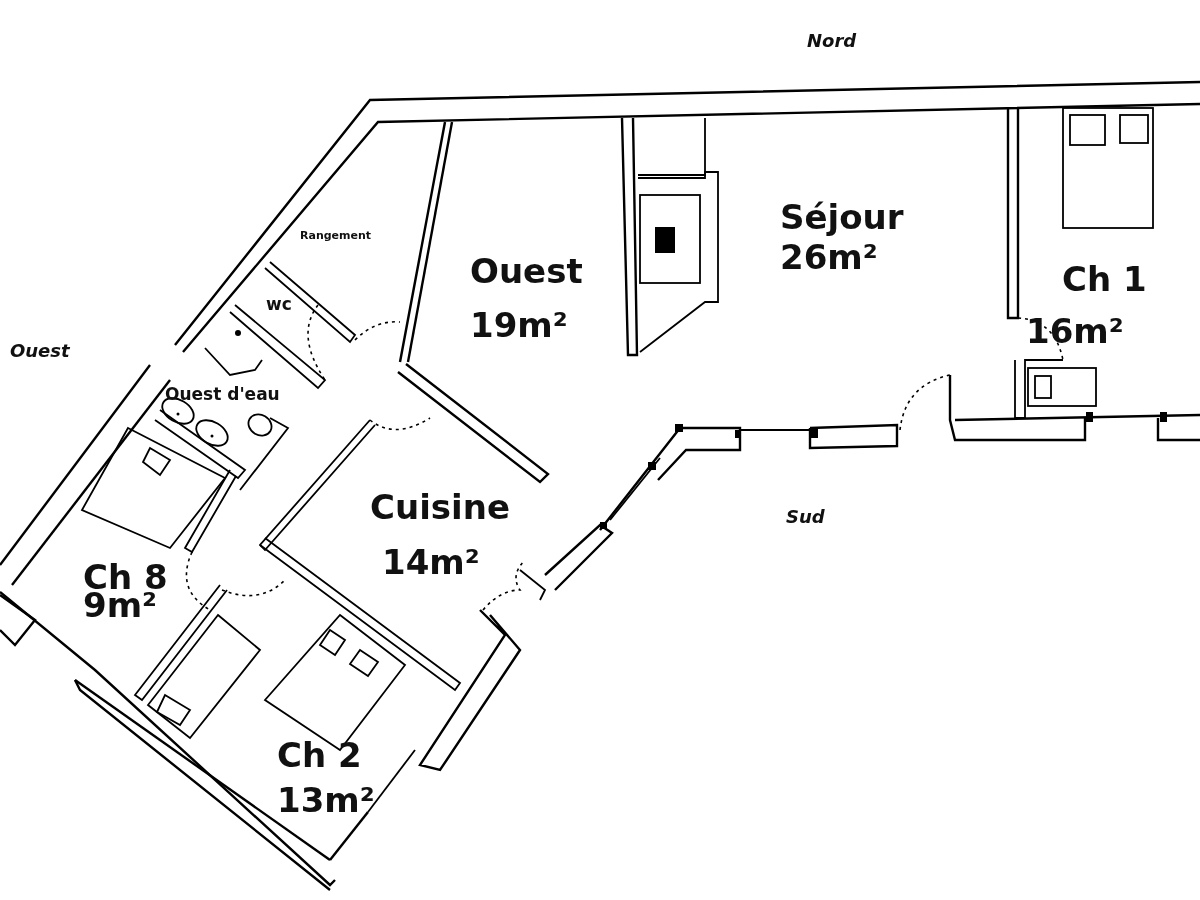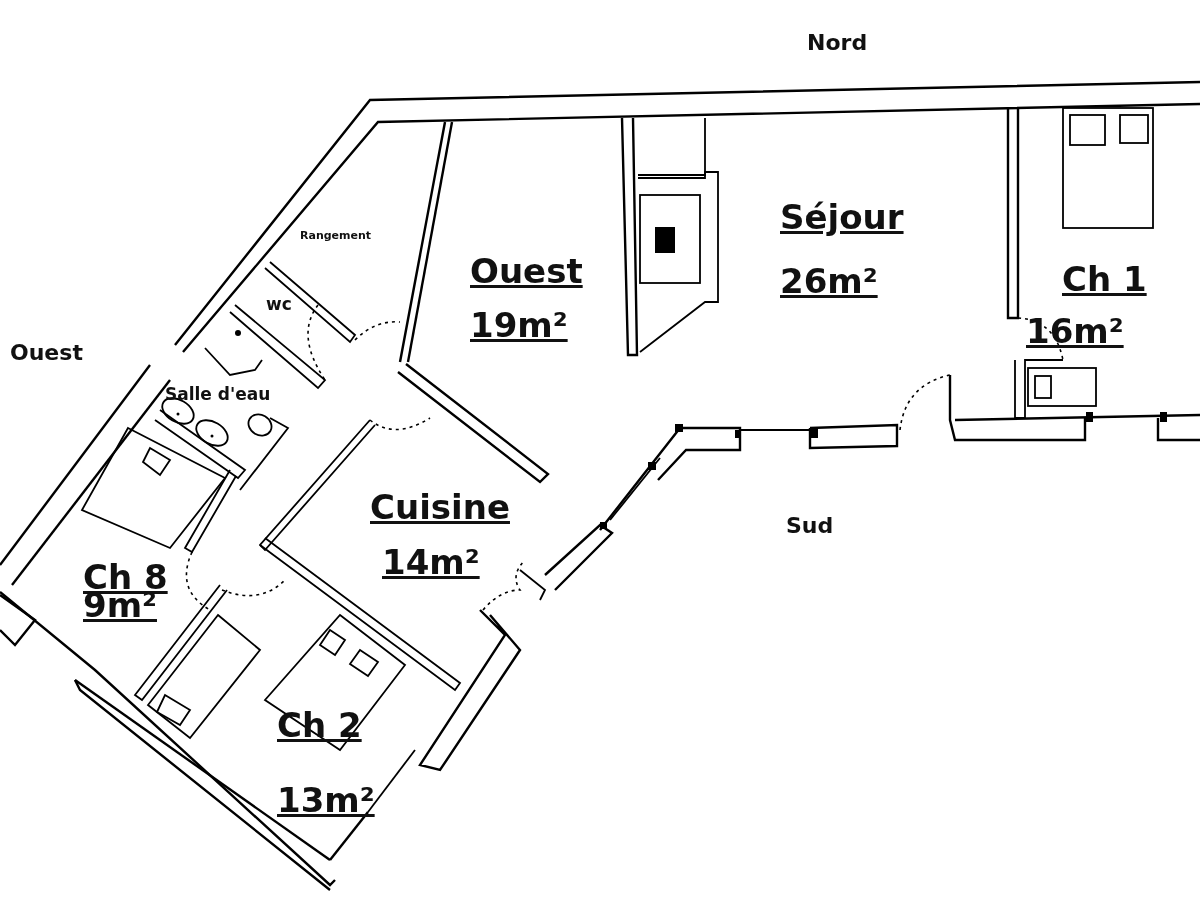--- a/index.html
+++ b/index.html
@@ -3,22 +3,22 @@
   <meta charset="utf-8">
   <style>
     html, body { margin: 0; padding: 0; background: #ffffff; }
     body { width: 1200px; height: 900px; position: relative; overflow: hidden; }
     #plan { position: absolute; left: 0; top: 0; width: 1200px; height: 900px; }
     .wall { fill: none; stroke: #000; stroke-width: 2.4; stroke-linejoin: miter; }
     .thin { fill: none; stroke: #000; stroke-width: 1.8; }
     .door { fill: none; stroke: #000; stroke-width: 1.6; stroke-dasharray: 3 4; }
     .fill-black { fill: #000; }
     .lbl { position: absolute; font-family: "DejaVu Sans", sans-serif; font-weight: bold; color: #111; white-space: nowrap; line-height: 1; }
-    .big { font-size: 34px; text-decoration: underline; }
-    .mid { font-size: 22px; }
+    .big { font-size: 34px; }
+    .mid { font-size: 18px; font-style: italic; }
     .small { font-size: 17px; }
     .tiny { font-size: 17px; }
   </style>
 </head>
 <body>
 
 <svg id="plan" viewBox="0 0 1200 900" xmlns="http://www.w3.org/2000/svg">
 
   <g>
     <polyline class="wall" points="175,345 370,100 1200,82"></polyline>
@@ -147,36 +147,36 @@
     <path class="door" d="M355,340 Q375,320 400,322"></path>
     <path class="door" d="M318,305 Q295,335 325,380"></path>
     <path class="door" d="M370,420 Q395,440 430,418"></path>
     <path class="door" d="M192,552 Q175,590 210,610"></path>
     <path class="door" d="M222,590 Q260,605 285,580"></path>
     <path class="door" d="M483,610 Q500,590 520,590 Q510,575 525,560"></path>
   </g>
 </svg>
 
 <div class="lbl mid" style="left:807px; top:32px;">Nord</div>
-<div class="lbl mid" style="left:786px; top:508px;margin-top:7px;">Sud</div>
+<div class="lbl mid" style="left:786px; top:508px;">Sud</div>
 <div class="lbl mid" style="left:10px; top:342px;">Ouest</div>
 
 <div class="lbl big" style="left:470px; top:254px;">Ouest</div>
 <div class="lbl big" style="left:470px; top:308px;">19m²</div>
 
 <div class="lbl big" style="left:780px; top:200px;">Séjour</div>
-<div class="lbl big" style="left:780px; top:264px;text-align:center;">26m²</div>
+<div class="lbl big" style="left:780px; top:240px;text-align:center;">26m²</div>
 
 <div class="lbl big" style="left:1062px; top:262px;">Ch 1</div>
 <div class="lbl big" style="left:1026px; top:314px;text-align:right;">16m²</div>
 
 <div class="lbl big" style="left:370px; top:490px;text-align:right;">Cuisine</div>
 <div class="lbl big" style="left:382px; top:545px;">14m²</div>
 
-<div class="lbl big" style="left:277px; top:708px;">Ch 2</div>
+<div class="lbl big" style="left:277px; top:738px;">Ch 2</div>
 <div class="lbl big" style="left:277px; top:783px;">13m²</div>
 
 <div class="lbl big" style="left:83px; top:560px;">Ch 8</div>
 <div class="lbl big" style="left:83px; top:588px;">9m²</div>
 
-<div class="lbl small" style="left:165px; top:386px;">Salle d'eau</div>
+<div class="lbl small" style="left:165px; top:386px;">Ouest d'eau</div>
 <div class="lbl small" style="left:266px; top:296px;">wc</div>
 <div class="lbl tiny" style="left:300px; top:230px; font-size:11px;">Rangement</div>
 
 </body></html>

